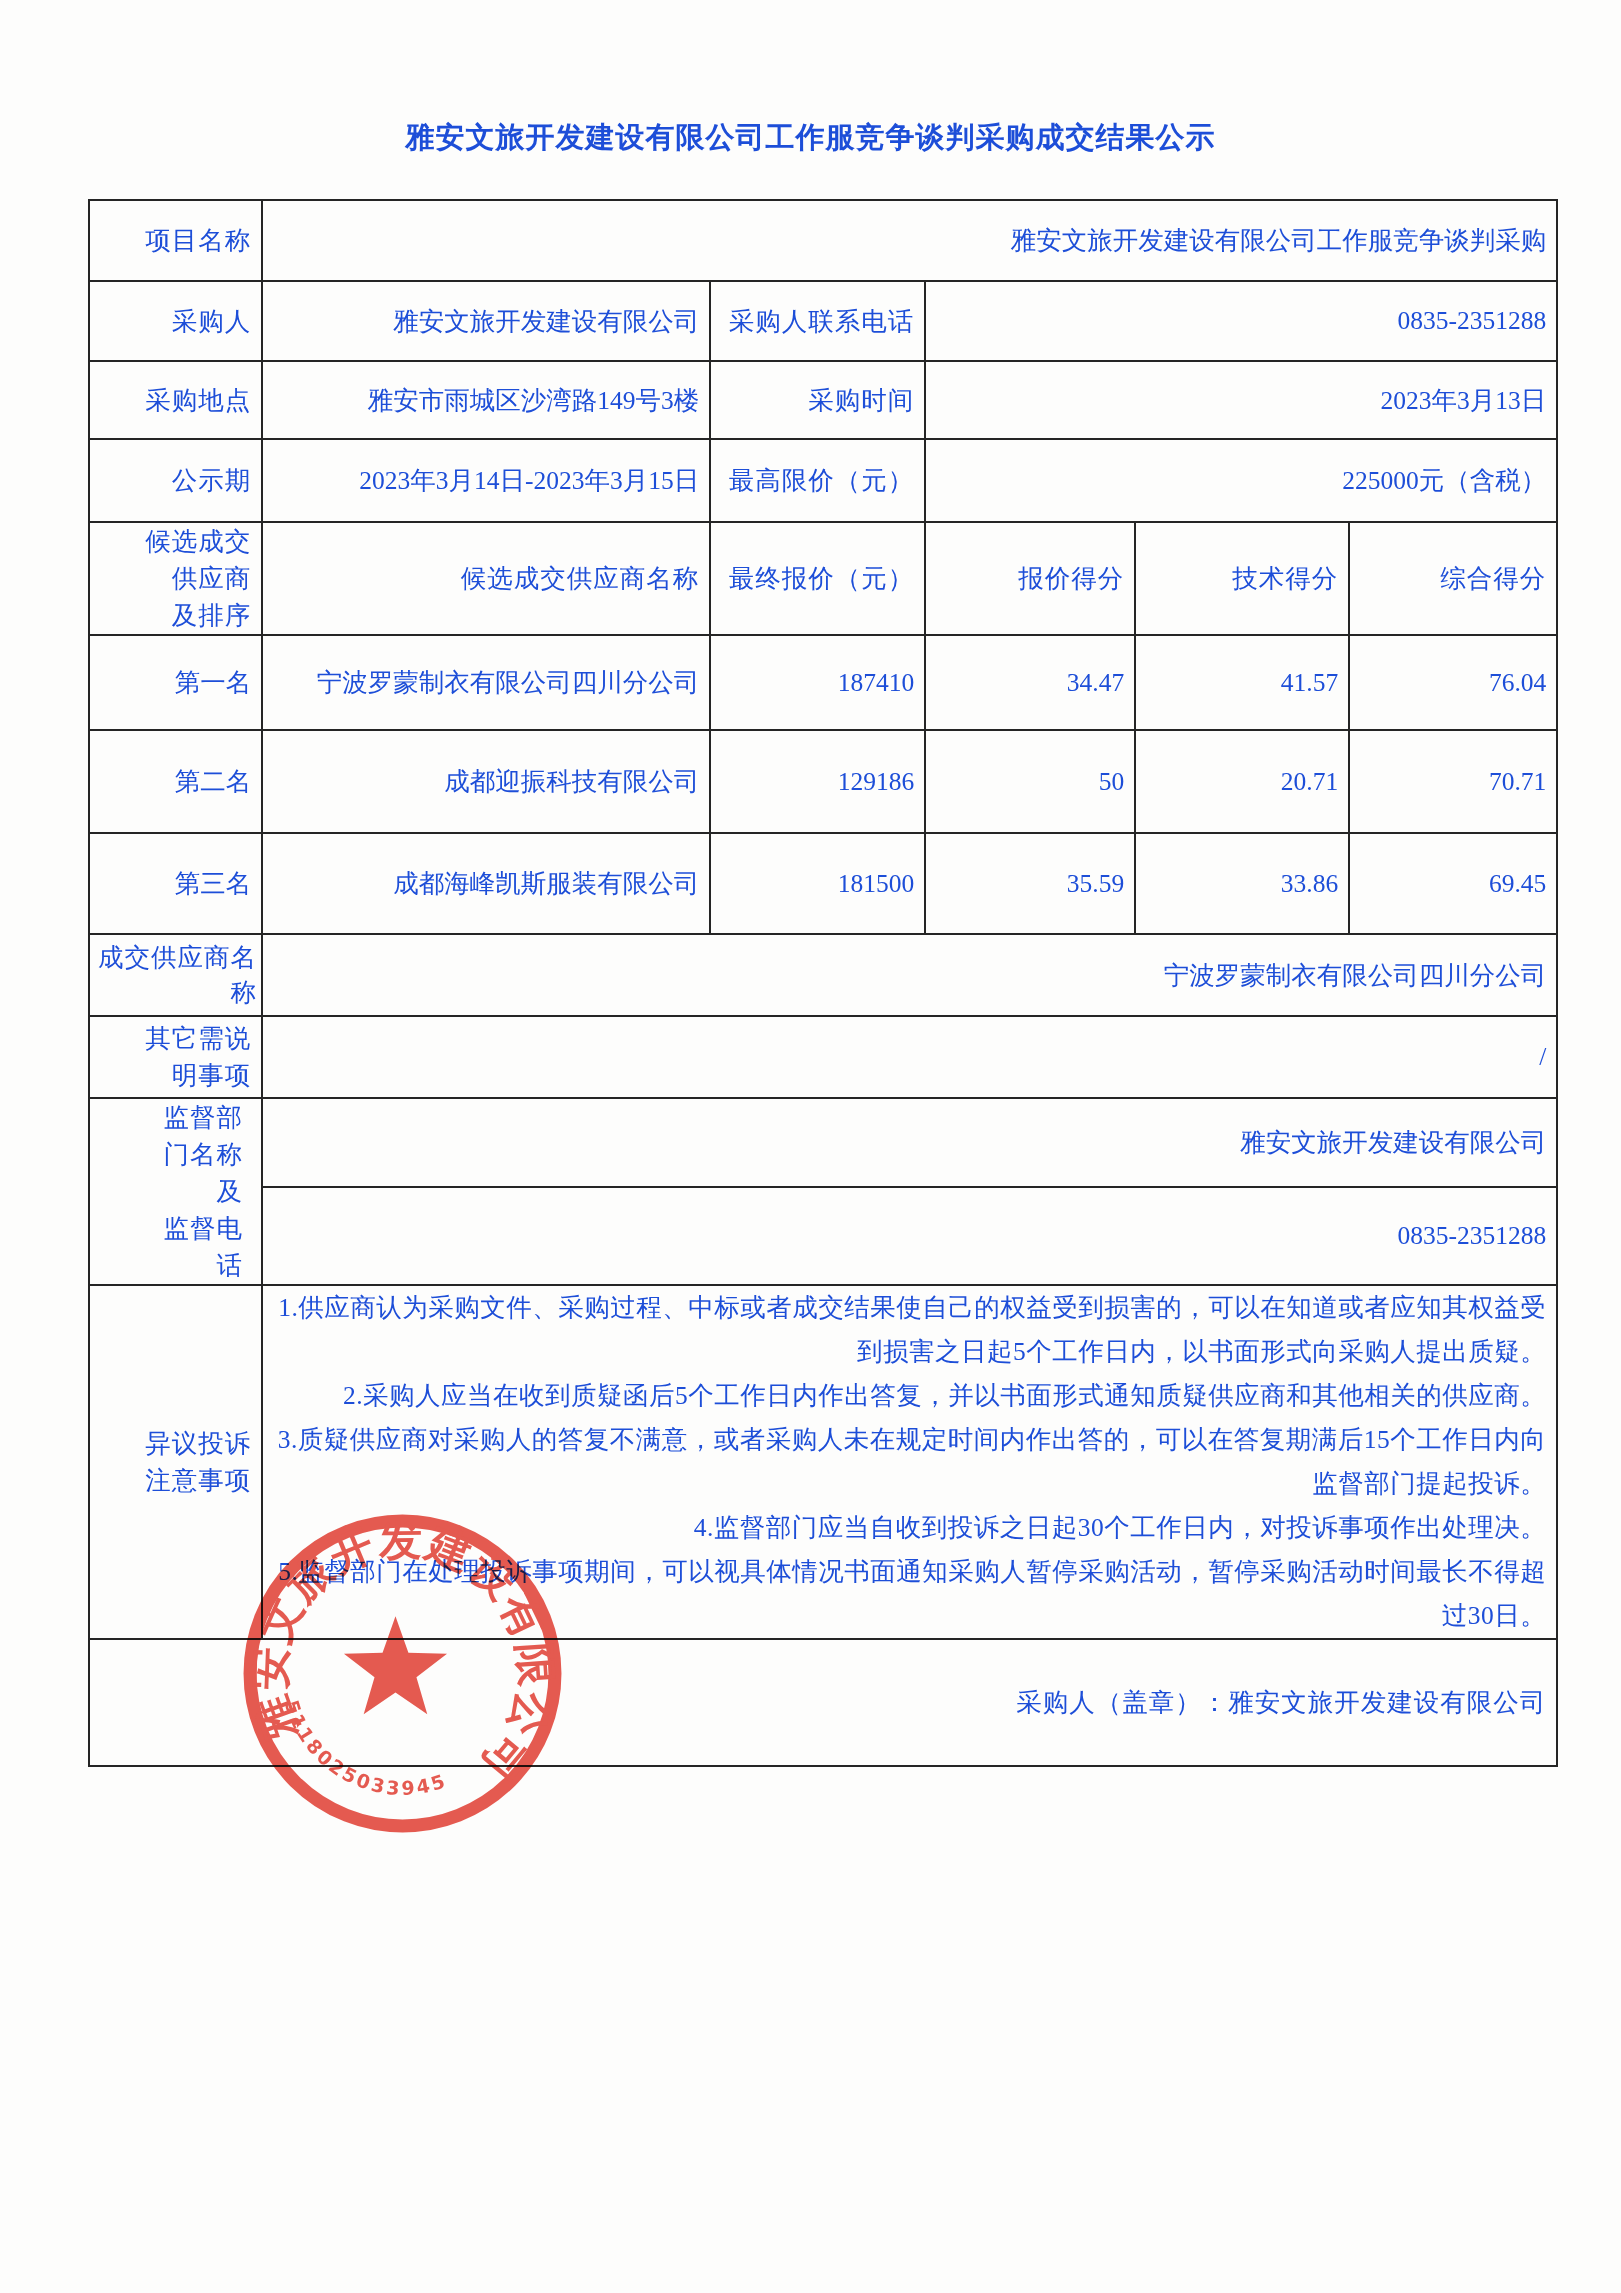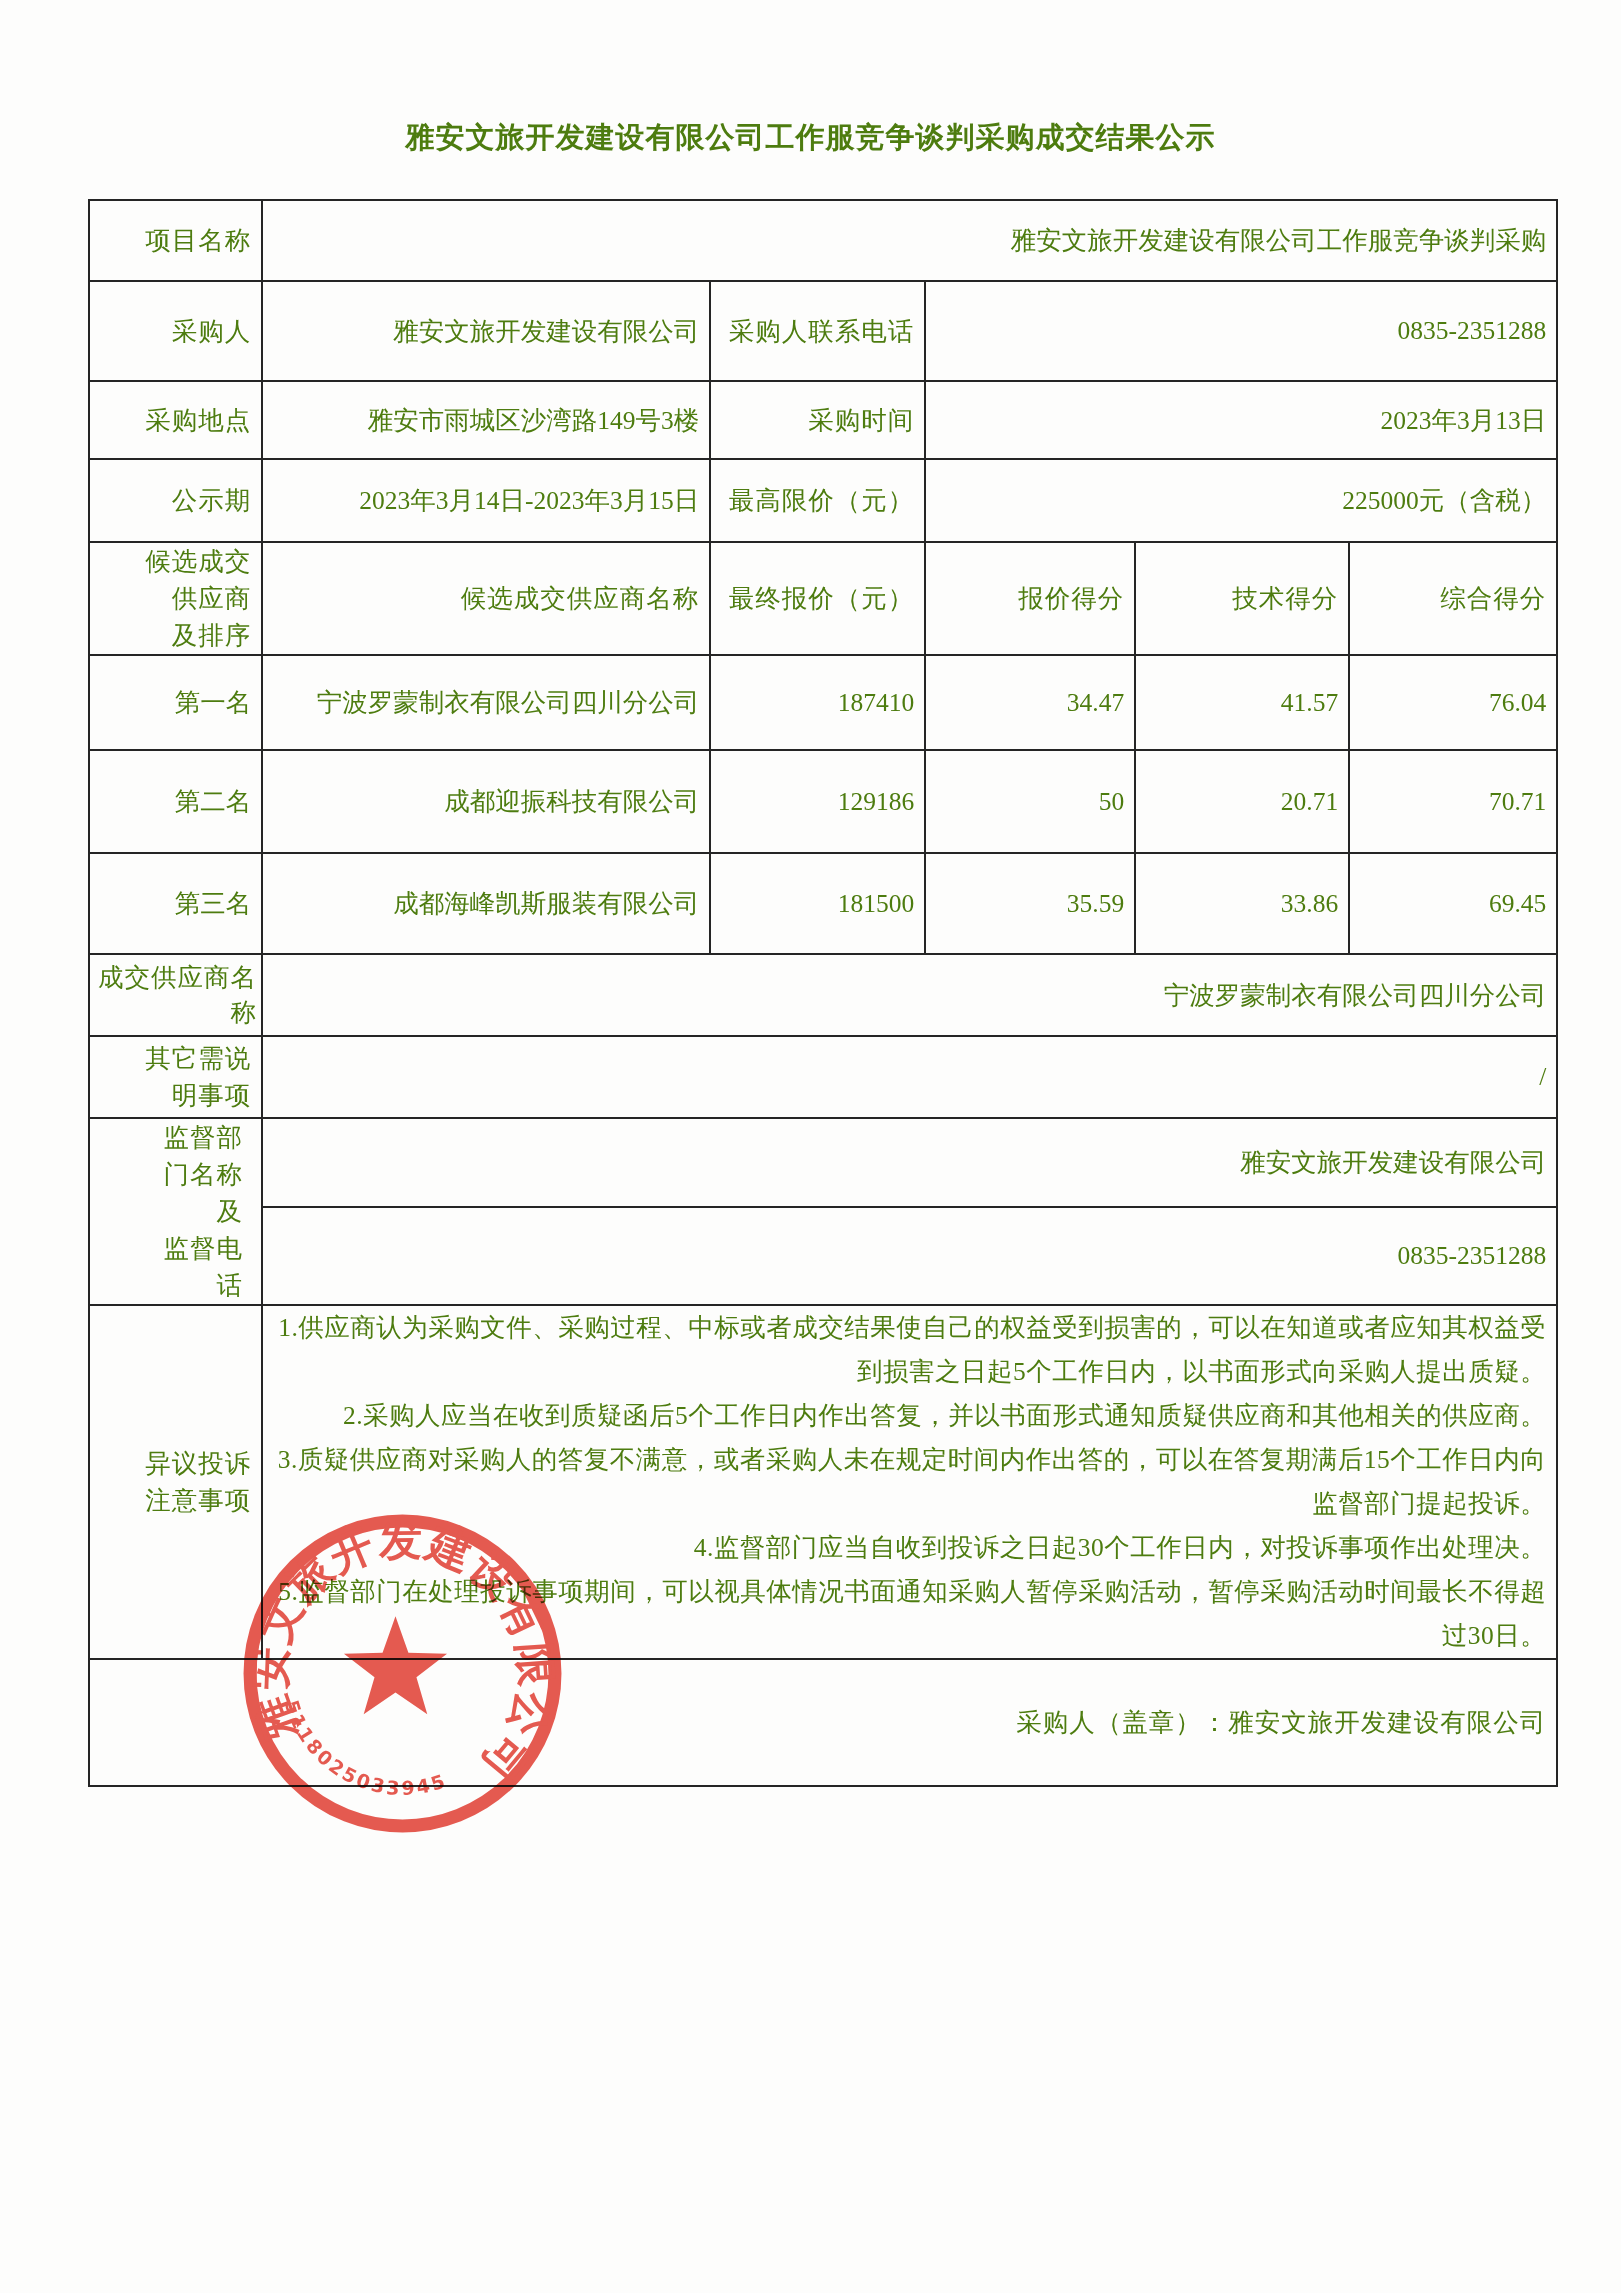--- a/index.html
+++ b/index.html
@@ -2,21 +2,21 @@
 <html><head>
 <meta charset="utf-8">
 <style>
   html,body{margin:0;padding:0;background:#e9e9e9;}
   .page{
     position:relative;
     width:1621px;height:2294px;
     margin:0 auto;
     background:#fdfdfc;
     font-family:"Liberation Serif","DejaVu Serif",serif;
-    color:#4d7c0f;
+    color:#1d4ed8;
     overflow:hidden;
   }
   .title{
     position:absolute;
     top:118px;left:0;width:100%;
     text-align:center;
     font-size:29px;
     font-weight:700;
     letter-spacing:1px;
     margin:0;
@@ -84,21 +84,21 @@
       <col style="width:214px">
       <col style="width:208px">
     </colgroup>
 
     <tbody>
         <tr style="height:81px">
       <td class="lbl">项目名称</td>
       <td colspan="5">雅安文旅开发建设有限公司工作服竞争谈判采购</td>
     </tr>
 
-    <tr style="height:100px">
+    <tr style="height:80px">
       <td class="lbl">采购人</td>
       <td>雅安文旅开发建设有限公司</td>
       <td class="lbl">采购人联系电话</td>
       <td colspan="3">0835-2351288</td>
     </tr>
 
     <tr style="height:78px">
       <td class="lbl">采购地点</td>
       <td>雅安市雨城区沙湾路149号3楼</td>
       <td class="lbl">采购时间</td>

